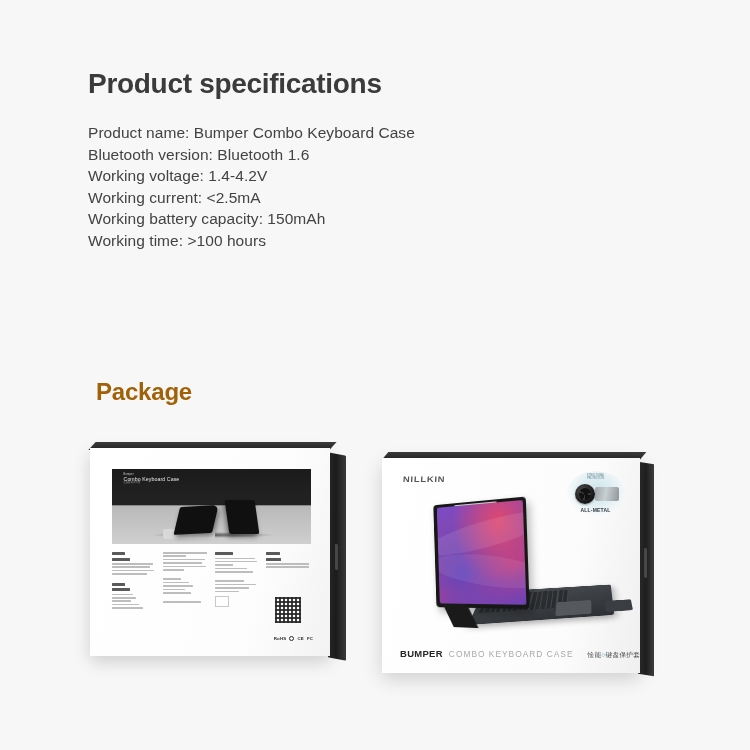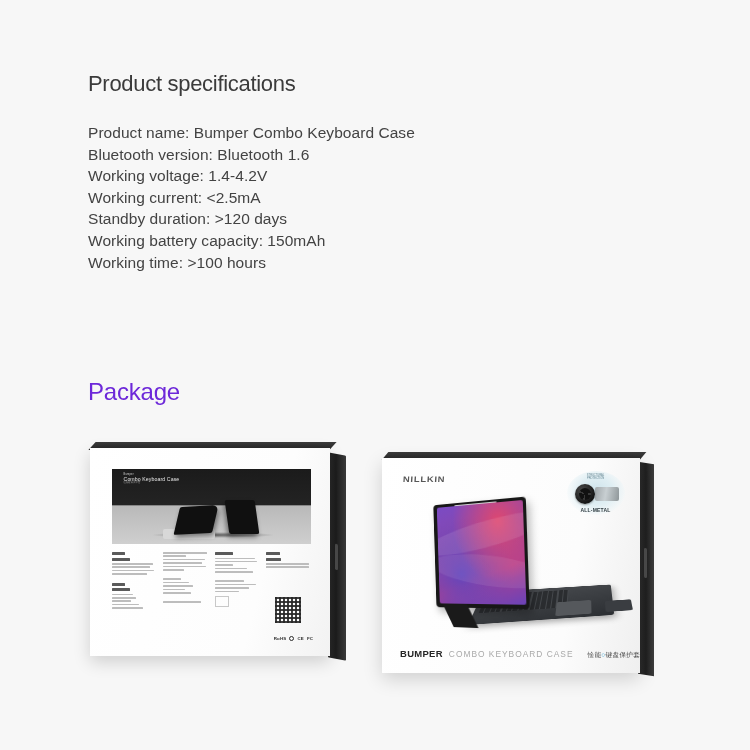--- a/index.html
+++ b/index.html
@@ -12,44 +12,44 @@
     overflow: hidden;
     position: relative;
   }
 
   .page { position: relative; width: 750px; height: 750px; }
 
   
   .spec-section { position: absolute; left: 88px; top: 62px; width: 560px; }
 
   .h1 {
-    font-size: 22px;
-    font-weight: normal;
+    font-size: 28px;
+    font-weight: bold;
     color: #3b3b3b;
     letter-spacing: -0.3px;
     line-height: 44px;
   }
 
   .spec-list { margin-top: 16px; }
 
   .spec-line {
     font-size: 15.5px;
     color: #434343;
     line-height: 21.6px;
     white-space: nowrap;
     letter-spacing: 0.05px;
   }
 
   .h2 {
     position: absolute;
-    left: 88px;
+    left: 96px;
     top: 378px;
     font-size: 24px;
-    font-weight: normal;
-    color: #6d28d9;
+    font-weight: bold;
+    color: #a16207;
     letter-spacing: -0.2px;
   }
 
   
   .package-area { position: absolute; left: 0; top: 430px; width: 750px; height: 260px; }
 
   
   .box-back {
     position: absolute;
     left: 90px;
@@ -343,21 +343,20 @@
 
 <div class="page">
 
   <div class="spec-section">
     <div class="h1">Product specifications</div>
     <div class="spec-list">
       <div class="spec-line">Product name: Bumper Combo Keyboard Case</div>
       <div class="spec-line">Bluetooth version: Bluetooth 1.6</div>
       <div class="spec-line">Working voltage: 1.4-4.2V</div>
       <div class="spec-line">Working current: &lt;2.5mA</div>
-      <div class="spec-line">Standby duration: &gt;120 days</div>
       <div class="spec-line">Working battery capacity: 150mAh</div>
       <div class="spec-line">Working time: &gt;100 hours</div>
     </div>
   </div>
 
   <div class="h2">Package</div>
 
   <div class="package-area">
 
     <div class="box-back">

